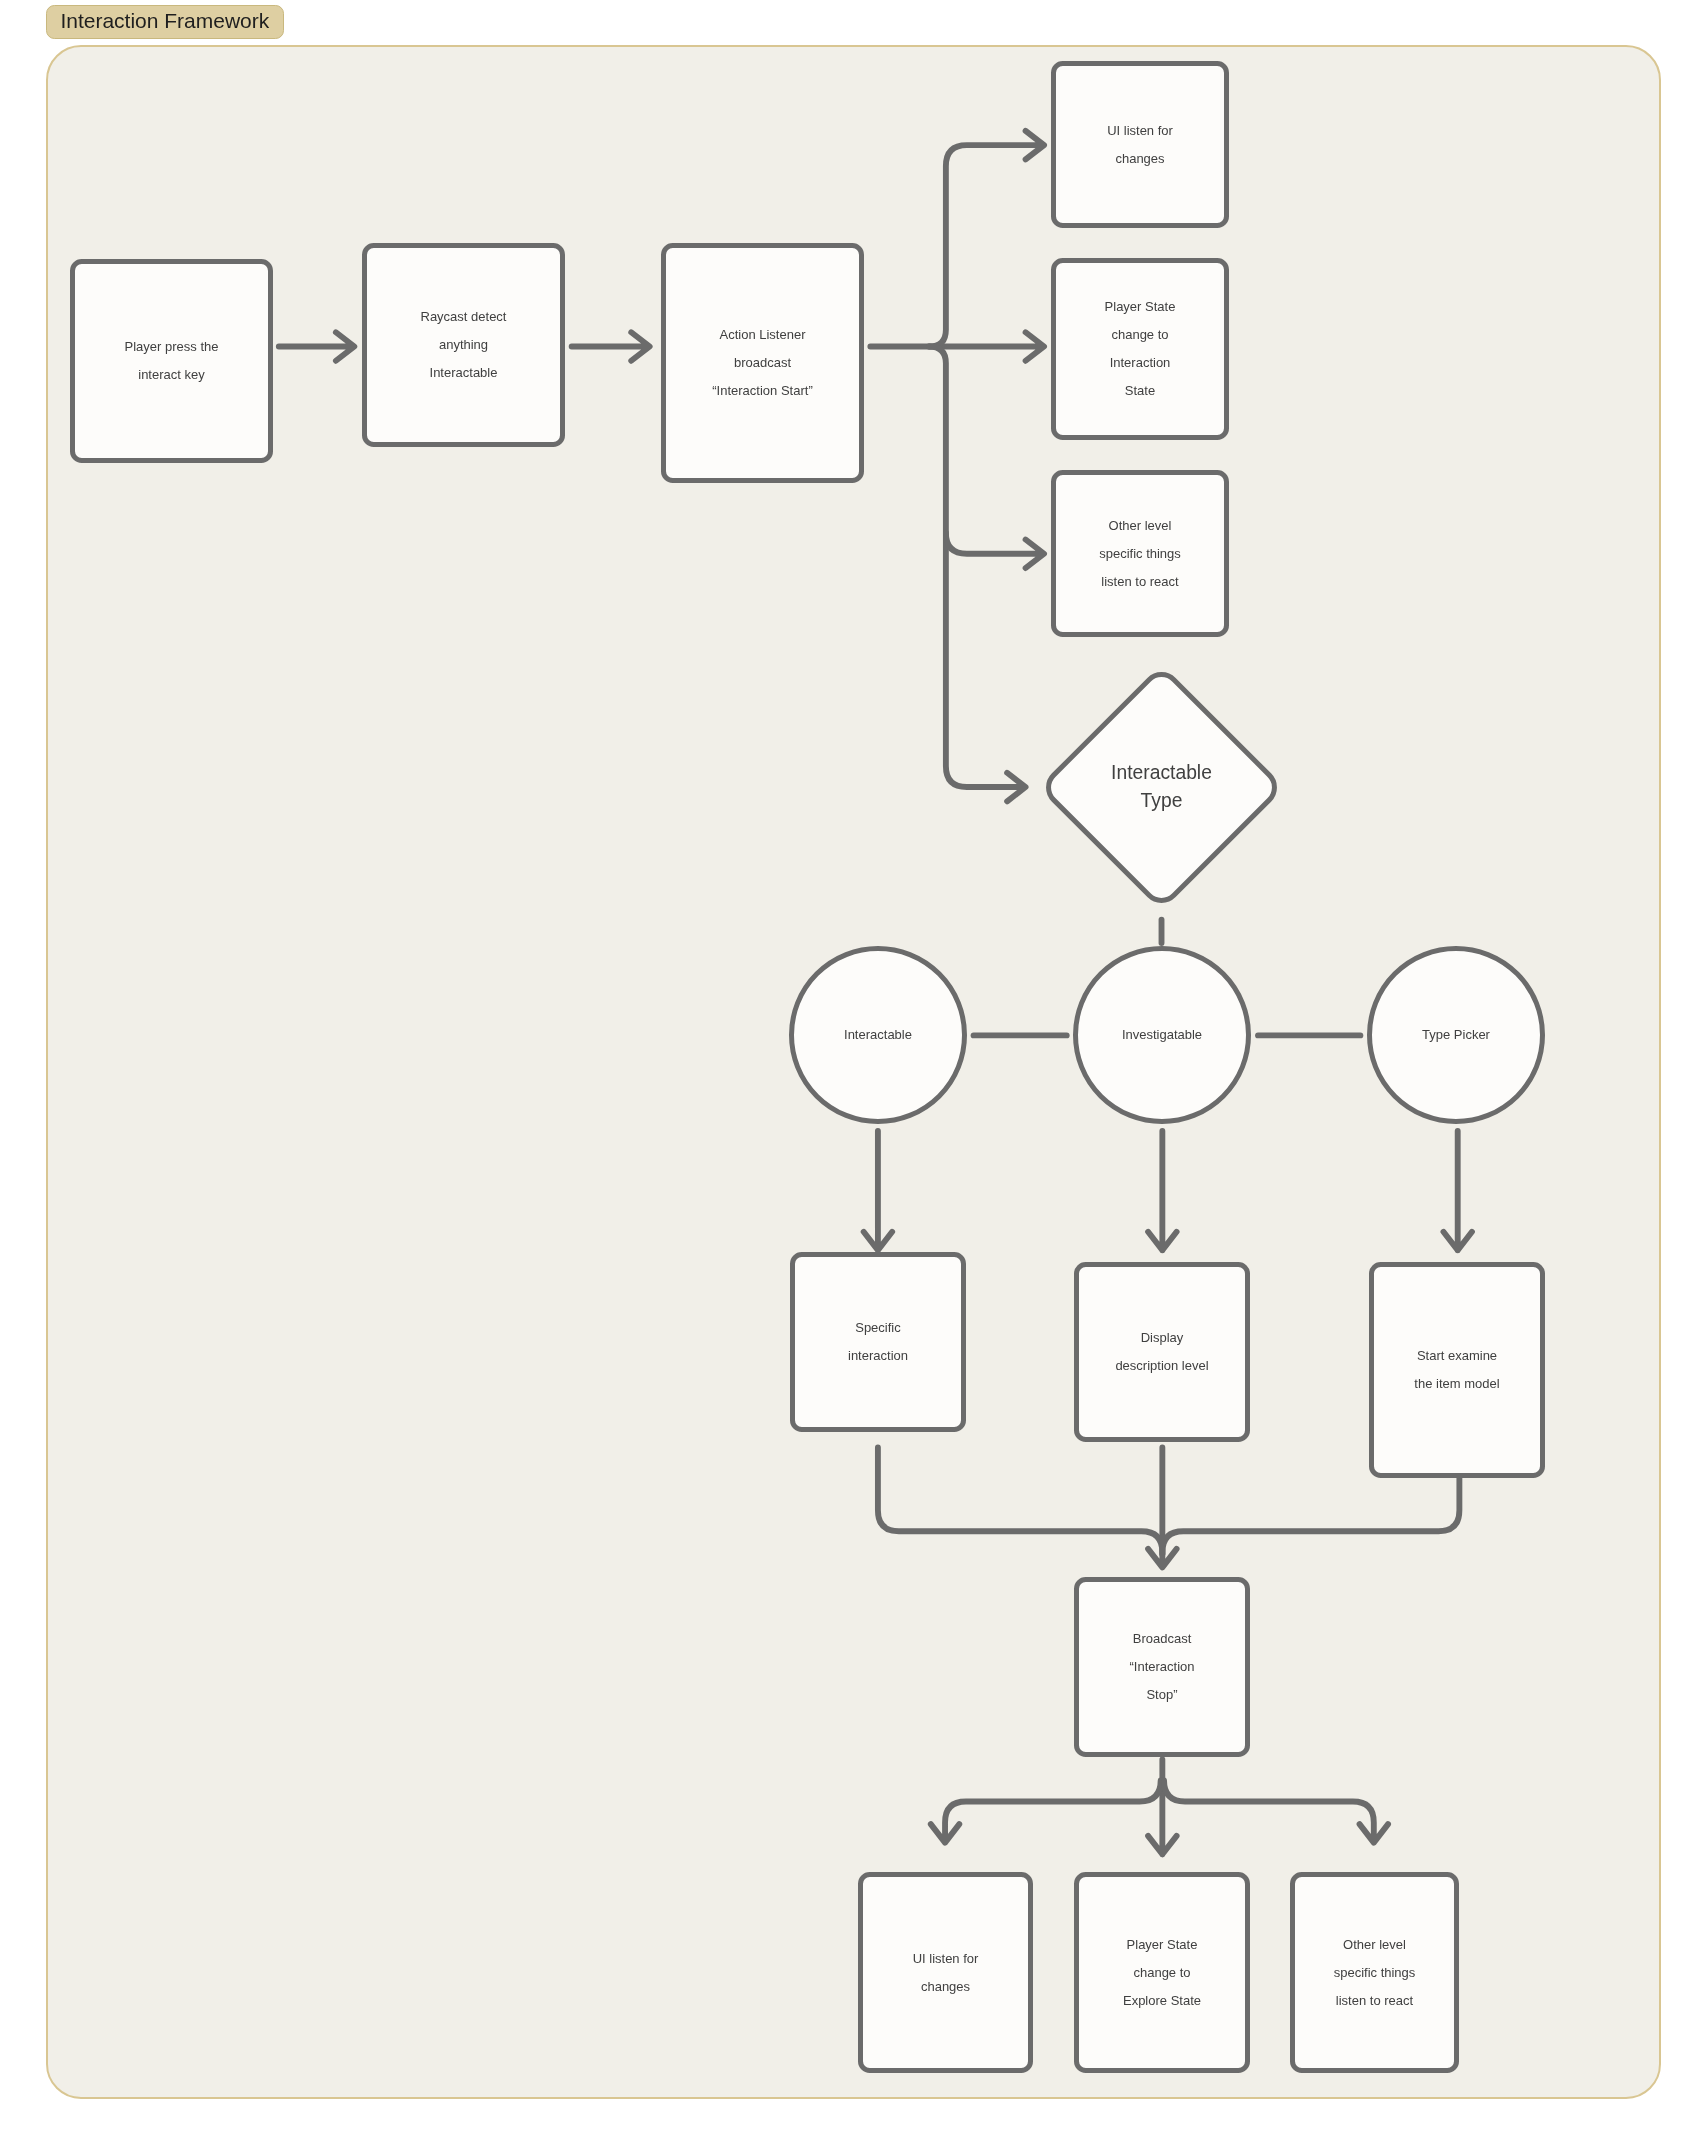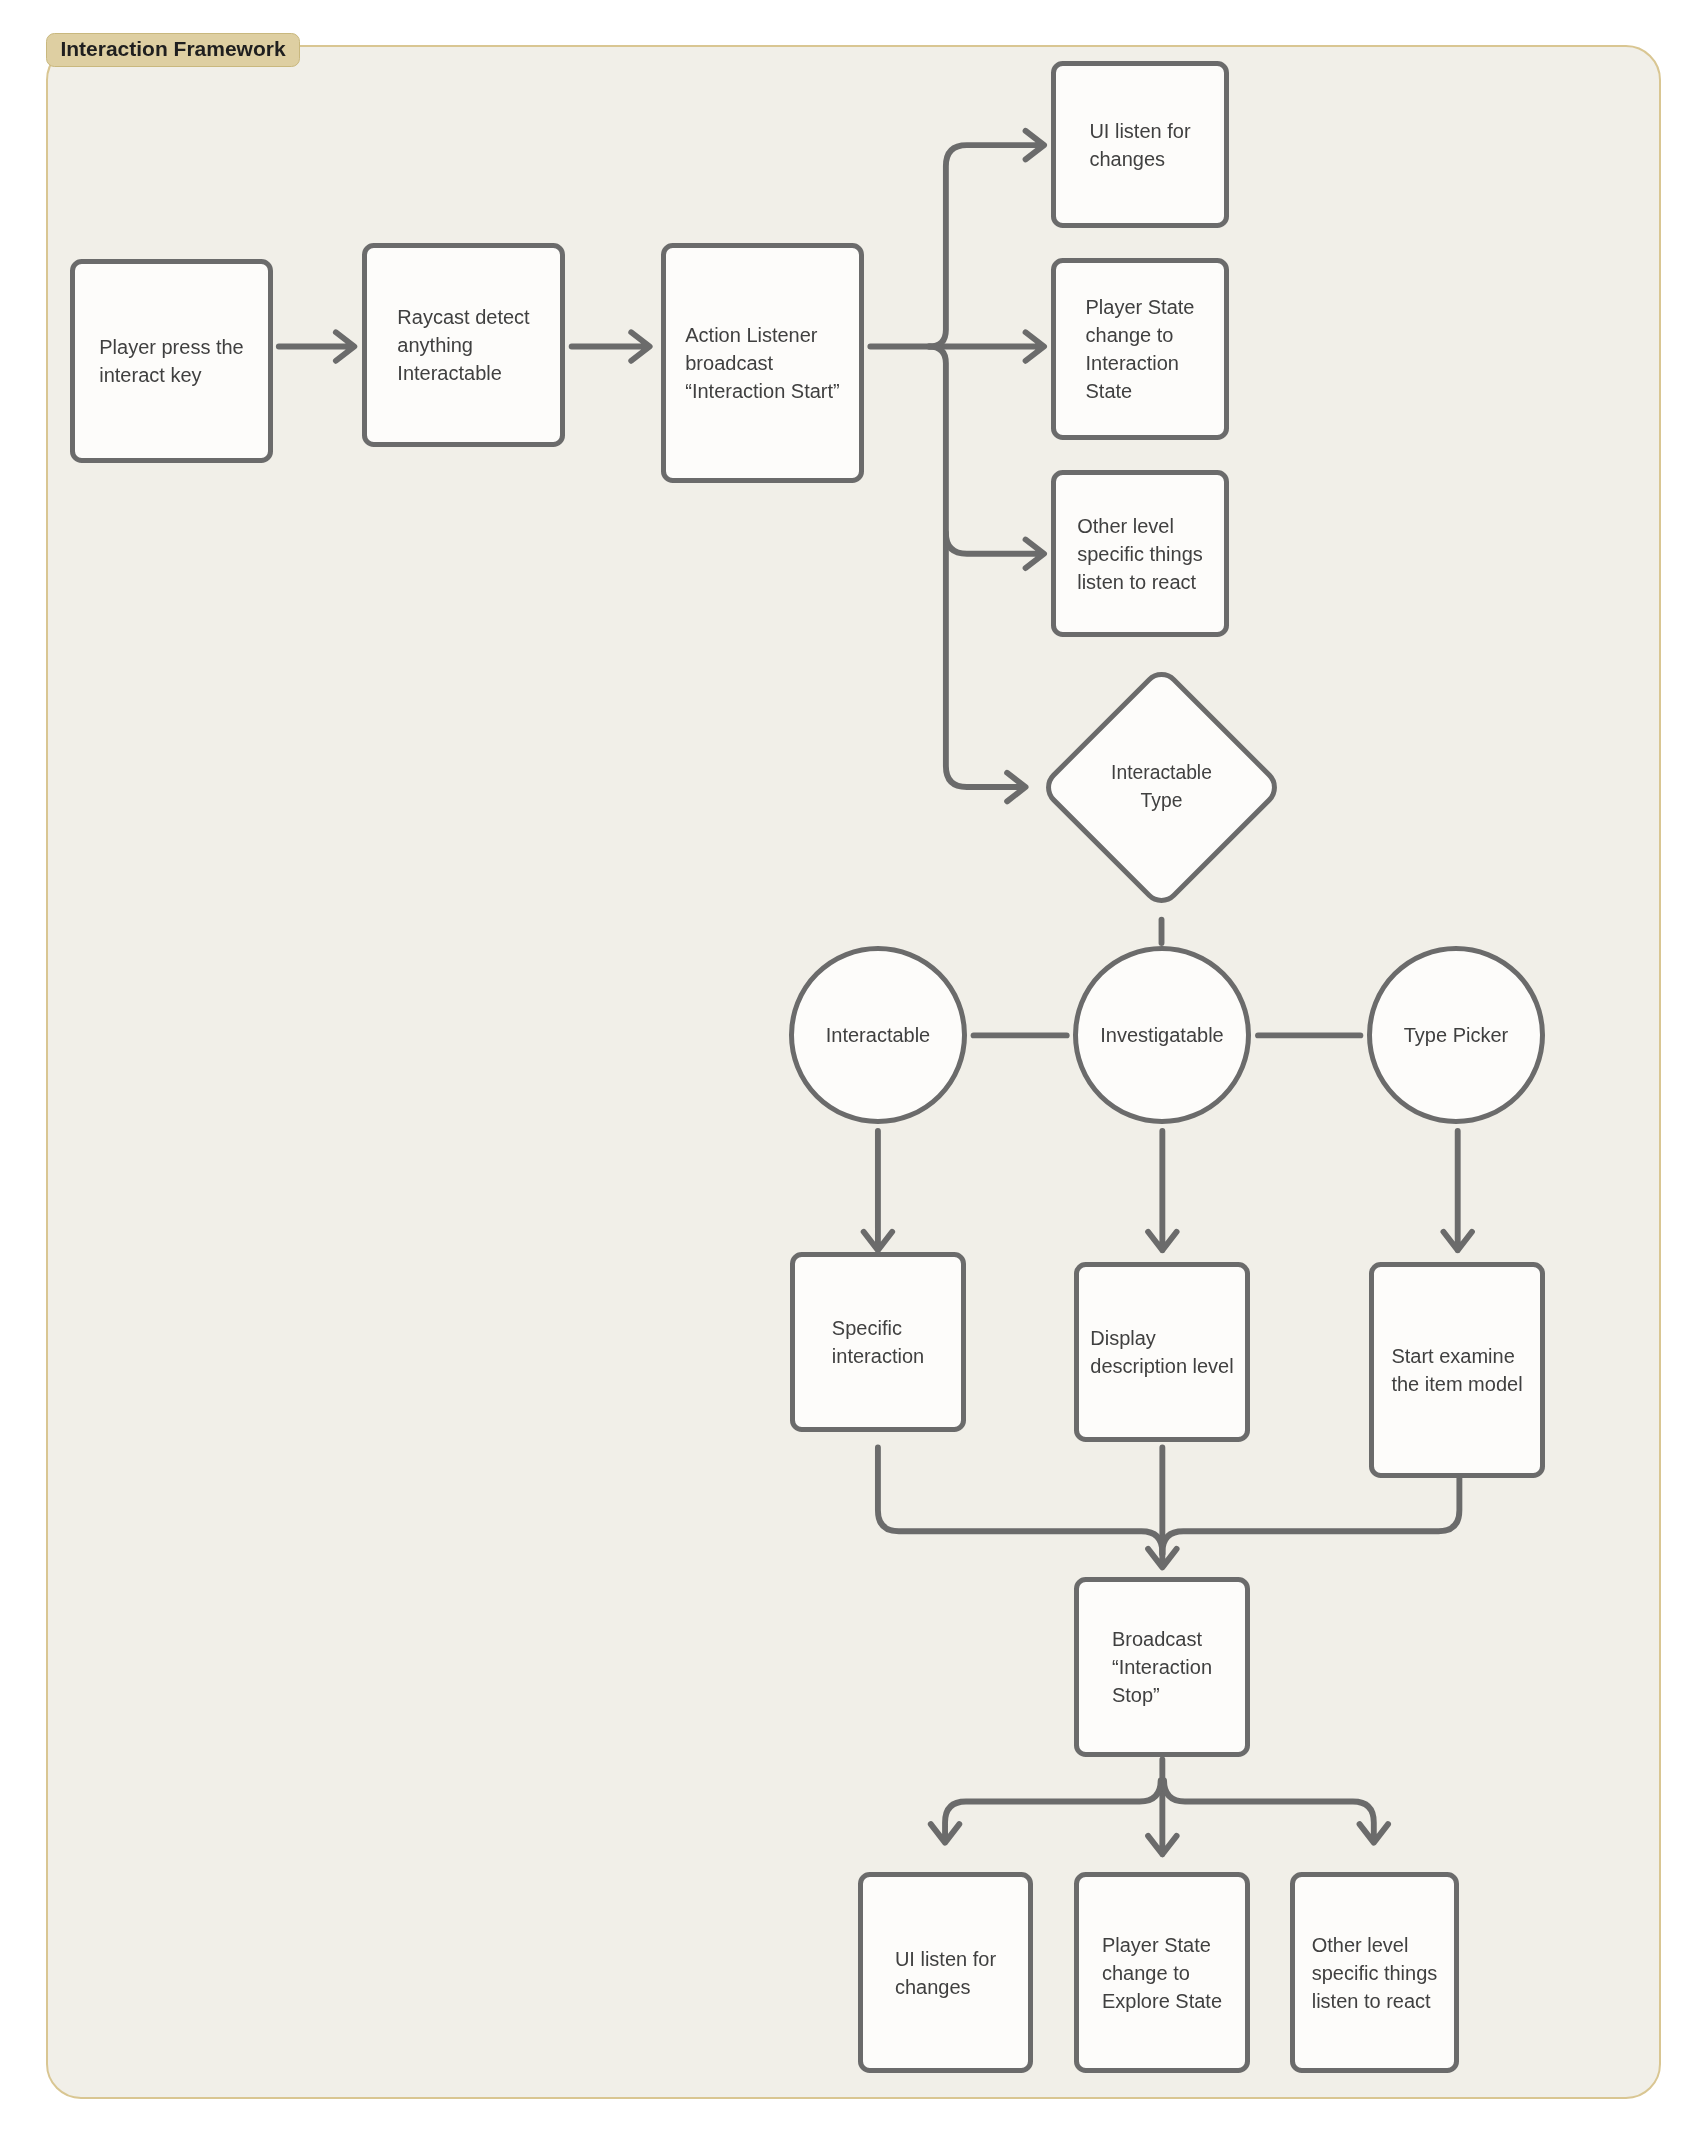--- a/index.html
+++ b/index.html
@@ -19,45 +19,45 @@
     border-radius: 35px;
   }
   .badge {
     position: absolute;
     left: 46px; top: 5px;
     background: var(--badge-bg, #decfa2);
     border: 1.7px solid var(--badge-border, #c9b87e);
     border-radius: 8.4px;
     padding: 3.4px 13.4px 5px 13.4px;
     font-size: 21px;
-    font-weight: 700;
+    font-weight: 400;
     color: var(--badge-text, #1f1f1f);
-    margin-top: 28px;
   }
   svg.connectors {
     position: absolute; left: 0; top: 0;
   }
   svg.connectors path {
     stroke: var(--connector, #6b6b6b);
     stroke-width: 7;
     fill: none;
     stroke-linecap: round;
     stroke-linejoin: round;
   }
   .node {
     position: absolute;
     box-sizing: border-box;
     background: var(--node-bg, #fdfcfa);
     border: 5.9px solid var(--node-border, #6b6b6b);
     border-radius: 11.7px;
     display: flex;
     align-items: center;
     justify-content: center;
+    text-align: center;
     color: var(--node-text, #404040);
-    font-size: 20px;
+    font-size: 13px;
     line-height: 28px;
     white-space: pre-line;
     padding: 8.4px;
   }
   .circle { border-radius: 50%; }
   .diamond {
     position: absolute;
     box-sizing: border-box;
     background: var(--node-bg, #fdfcfa);
     border: 5.9px solid var(--node-border, #6b6b6b);

